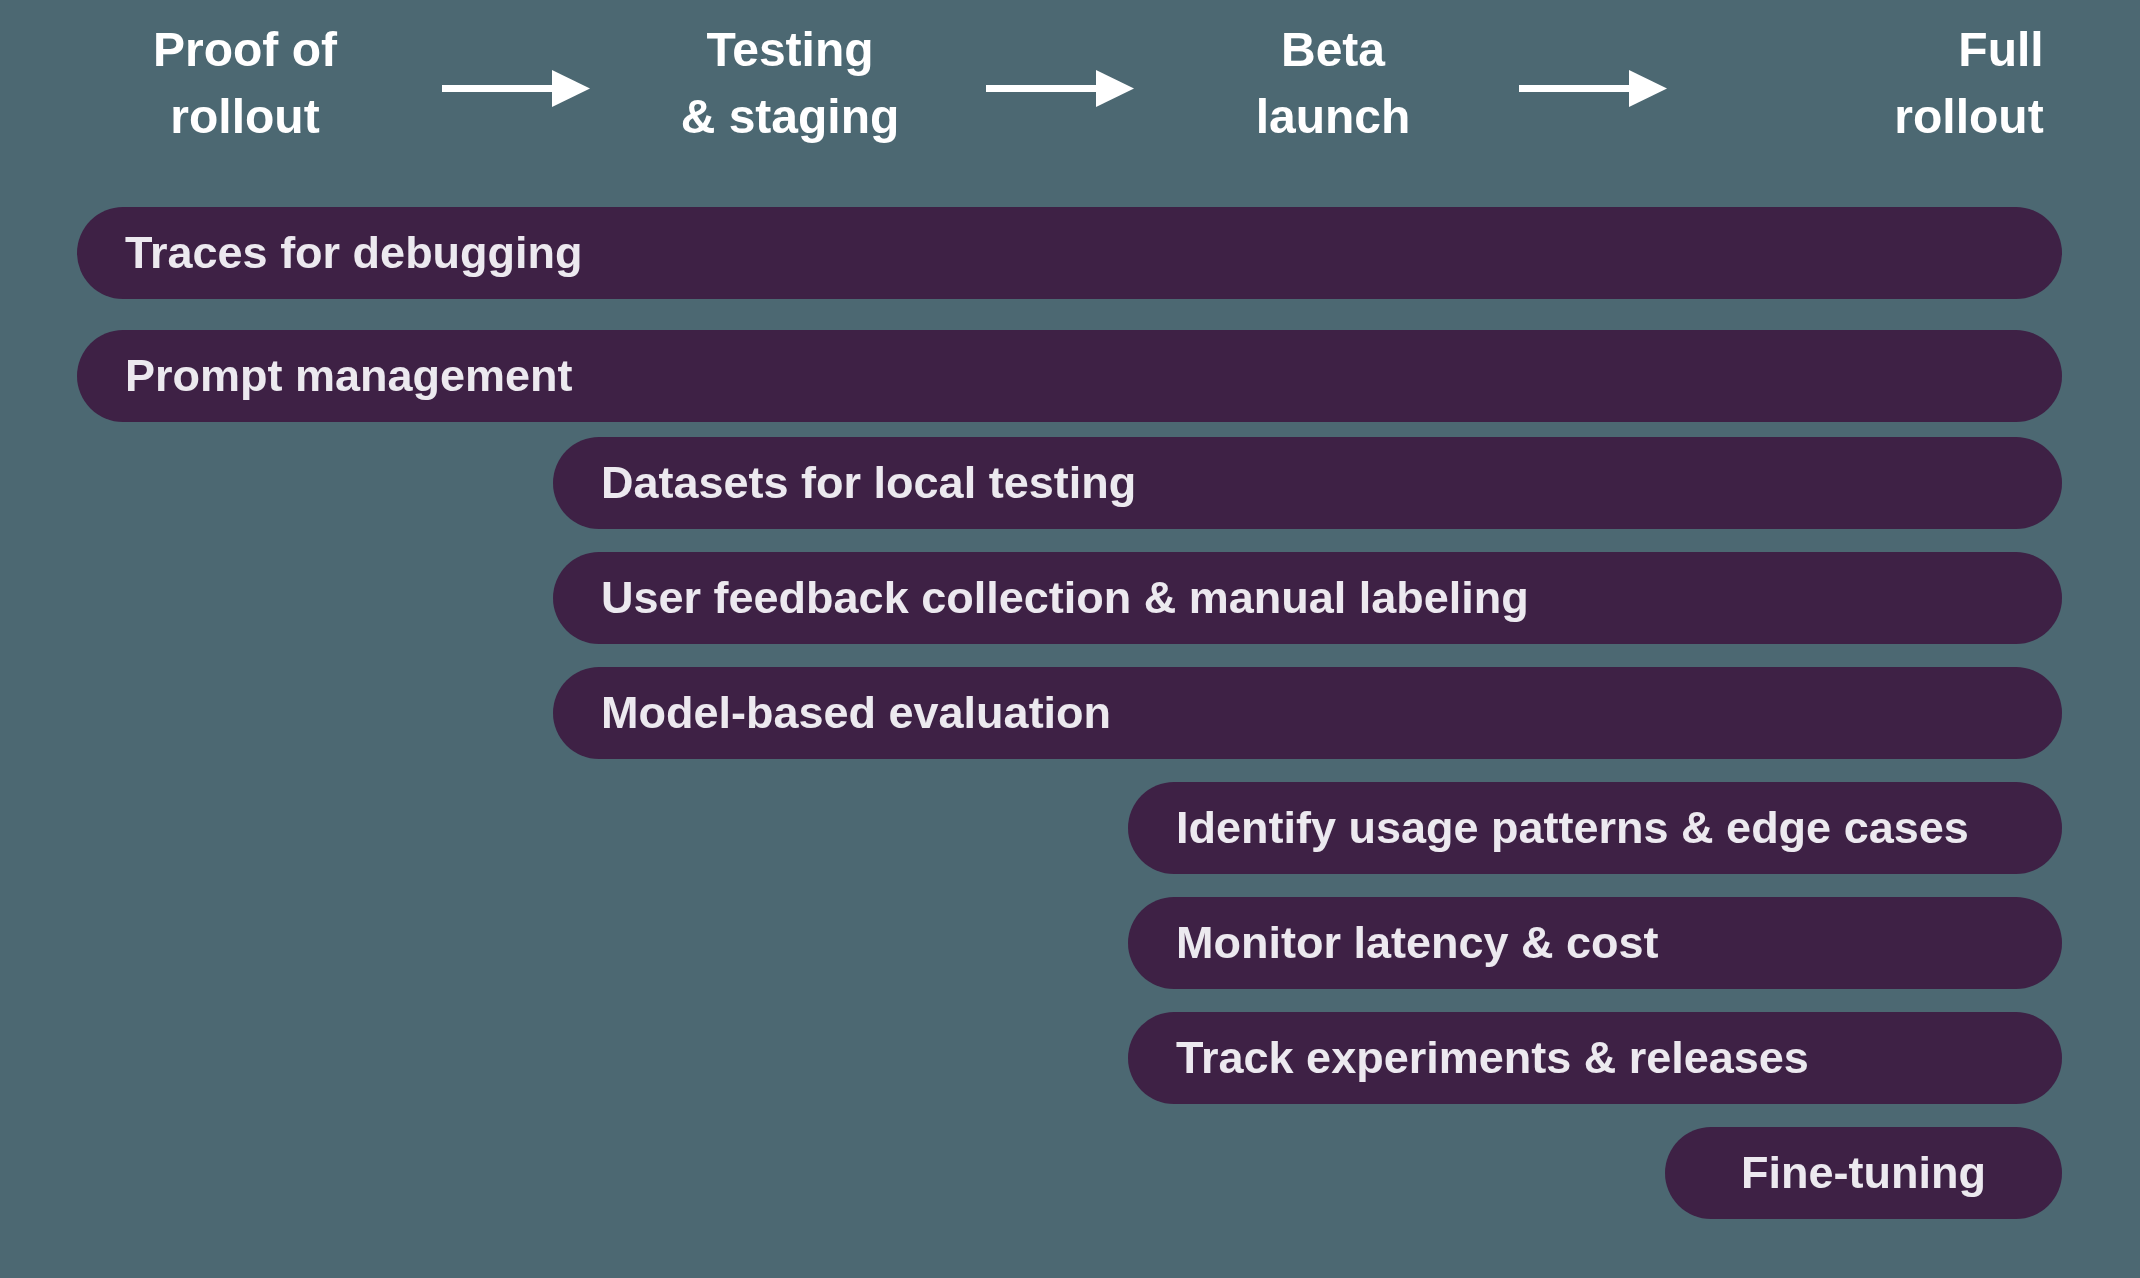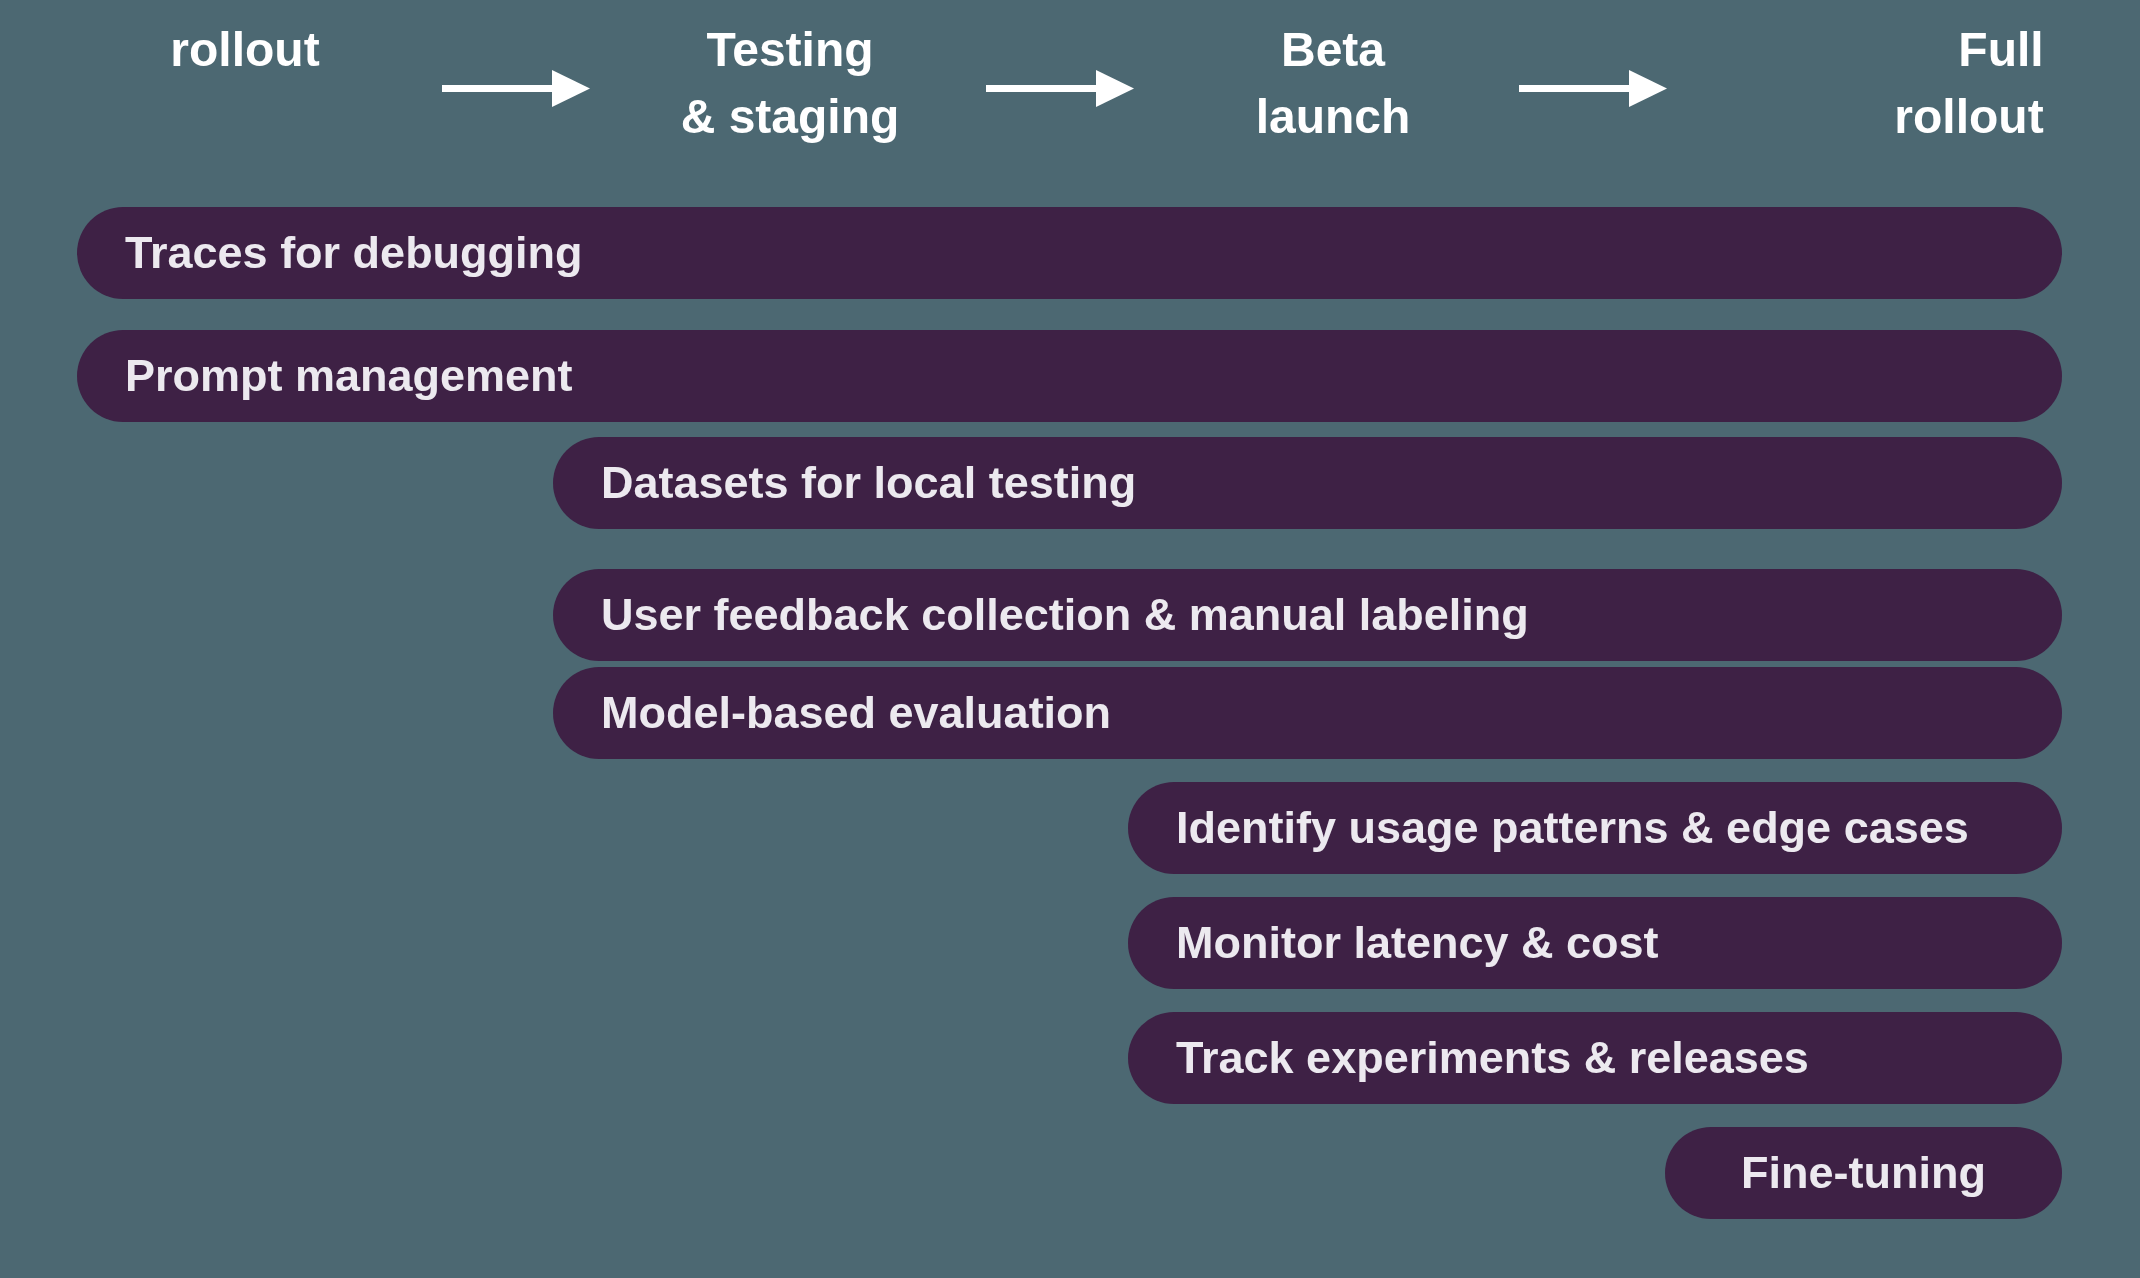--- a/index.html
+++ b/index.html
@@ -57,38 +57,39 @@
     font-weight: 700;
     white-space: nowrap;
   }
   .bar .bar-text { padding-left: 48px; }
   .bar.centered { justify-content: center; }
   .bar.centered .bar-text { padding-left: 0; }
 
   .row-1 { top: 207px; }
   .row-2 { top: 322px; margin-top: 8px; }
   .row-3 { top: 437px; }
-  .row-4 { top: 552px; margin-top: 17px; }
+  .row-4 { top: 552px; }
   .row-5 { top: 667px; }
   .row-6 { top: 782px; }
   .row-7 { top: 897px; }
   .row-8 { top: 1012px; }
   .row-9 { top: 1127px; }
 
   .from-stage-1 { left: 77px; }
   .from-stage-2 { left: 553px; align-items: center; }
   .from-stage-3 { left: 1128px; }
   .from-stage-4 { left: 1665px; }
 </style>
 </head>
 <body>
 
 <div class="canvas">
 
   <div class="stage-label stage-1">
+    <div>Proof of</div>
     <div>rollout</div>
   </div>
   <div class="stage-label stage-3">
     <div>Beta</div>
     <div>launch</div>
   </div>
   <div class="stage-label stage-2">
     <div>Testing</div>
     <div>&amp; staging</div>
   </div>

